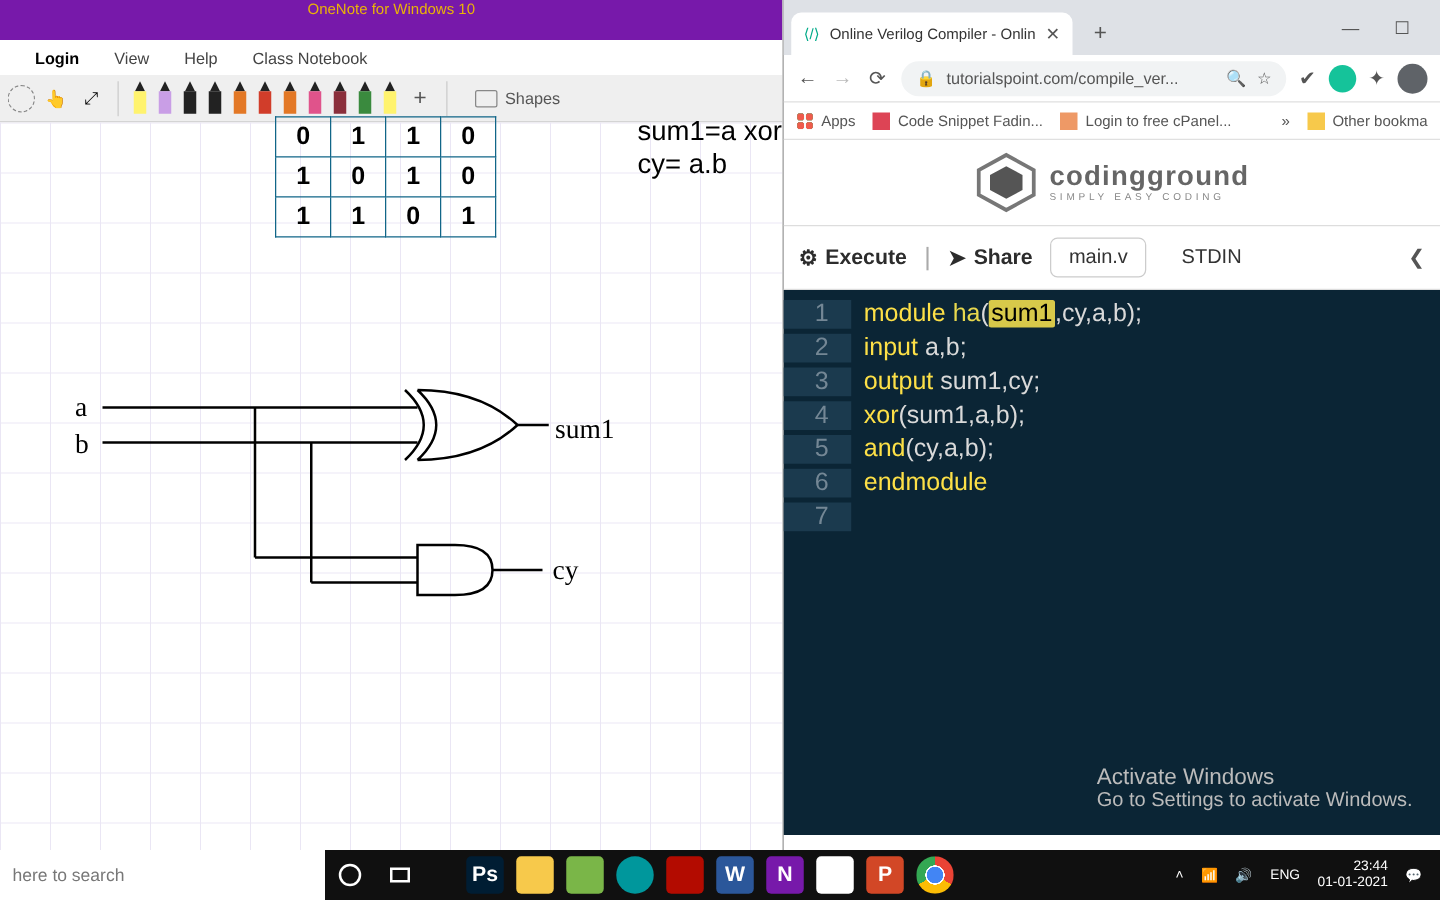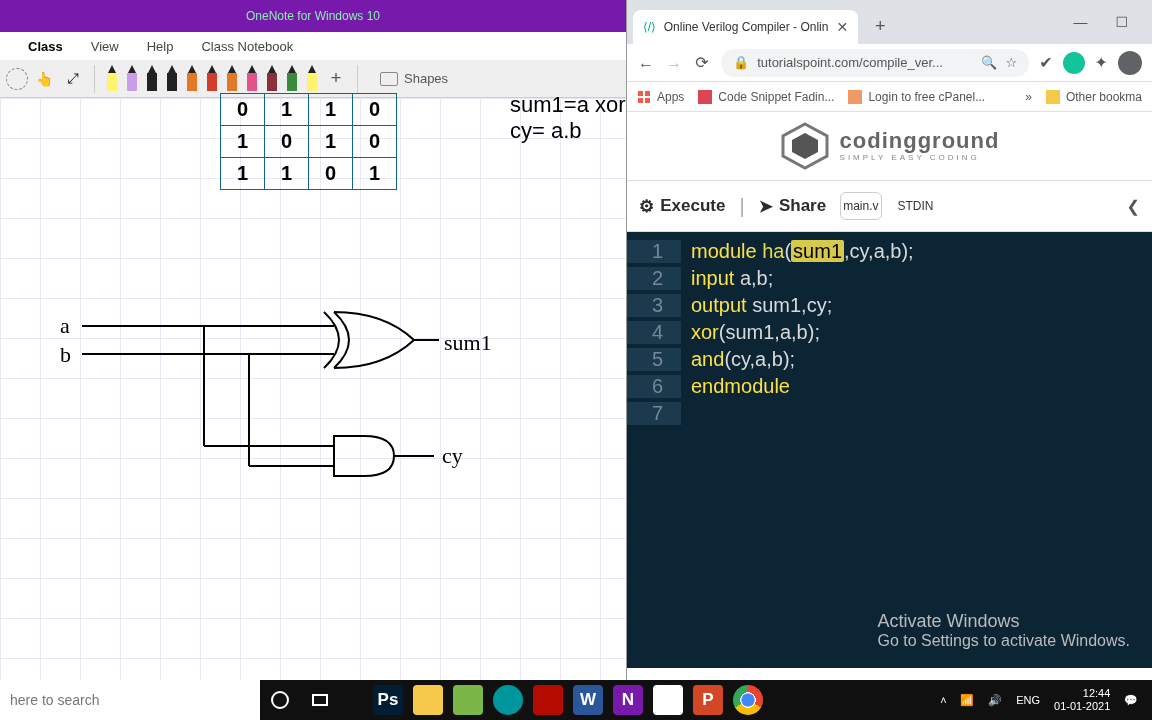--- a/index.html
+++ b/index.html
@@ -1,19 +1,19 @@
 <!DOCTYPE html>
 <html><head>
 <meta charset="utf-8">
 <style>
 * { margin: 0; padding: 0; box-sizing: border-box; font-family: 'Segoe UI', Arial, sans-serif; }
 body { width: 1152px; height: 720px; overflow: hidden; position: relative; background: #fff; }
 
 
-.onenote-titlebar { position: absolute; left: 0; top: 0; width: 626px; height: 32px; background: #7719AA; color: #86efac; display: flex; align-items: center; justify-content: center; font-size: 12px; }
+.onenote-titlebar { position: absolute; left: 0; top: 0; width: 626px; height: 32px; background: #7719AA; color: #eab308; display: flex; align-items: flex-start; justify-content: center; font-size: 12px; }
 .onenote-ribbon-tabs { position: absolute; left: 0; top: 32px; width: 626px; height: 28px; background: #fff; display: flex; align-items: center; gap: 28px; padding-left: 28px; font-size: 13px; }
 .onenote-ribbon-tabs .tab { color: #444; }
 .onenote-ribbon-tabs .tab.active { font-weight: bold; color: #000; }
 .onenote-toolbar { position: absolute; left: 0; top: 60px; width: 626px; height: 38px; background: #efefef; border-bottom: 1px solid #ccc; display: flex; align-items: center; gap: 6px; padding-left: 6px; }
 .tool-circle { width: 22px; height: 22px; border-radius: 50%; border: 1px dashed #888; }
 .tool-eye { width: 22px; height: 22px; display:flex;align-items:center;justify-content:center;font-size:14px; }
 .pen { width: 14px; height: 28px; position: relative; }
 .pen .tip { position:absolute; top:0; left:3px; width:0;height:0;border-left:4px solid transparent;border-right:4px solid transparent;border-bottom:8px solid #222;}
 .pen .body { position:absolute; top:8px; left:2px; width:10px;height:18px;background:#444;}
 .pen.red .body{background:#d13d2a;}
@@ -64,21 +64,21 @@
 .cg-header{height:68px;display:flex;align-items:center;justify-content:center;}
 .cg-logo{display:flex;align-items:center;gap:10px;}
 .cg-logo-icon{width:50px;height:50px;position:relative;}
 .cg-logo-icon svg{width:100%;height:100%;}
 .cg-text{display:flex;flex-direction:column;line-height:1;}
 .cg-title{font-size:22px;font-weight:bold;color:#666;letter-spacing:1px;}
 .cg-sub{font-size:8px;letter-spacing:3px;color:#888;margin-top:2px;}
 
 .editor-toolbar{height:52px;display:flex;align-items:center;gap:14px;padding:0 12px;border-top:1px solid #ddd;border-bottom:1px solid #ddd;}
 .et-btn{display:flex;align-items:center;gap:6px;font-size:17px;font-weight:bold;color:#2c2c2c;}
-.et-tab{padding:6px 2px;border-radius:6px;font-size:12px;color:#333;}
+.et-tab{padding:6px 14px;border-radius:6px;font-size:16px;color:#333;}
 .et-tab.active{background:#fff;border:1px solid #ccc;}
 
 .code-editor{background:#0b2535;color:#d9d9d9;font-family:'Courier New',monospace;font-size:20px;padding:6px 0;height:436px;position:relative;}
 .code-line{display:flex;align-items:center;height:27px;}
 .gutter{width:54px;text-align:right;padding-right:18px;color:#748795;background:#1b3a4e;}
 .code{padding-left:10px;white-space:pre;}
 .kw{color:#fde047;font-weight:normal;}
 .fn{color:#e8d84e;}
 .hl{background:#d8c94a;color:#000;border-radius:2px;padding:0 2px;}
 .watermark{position:absolute;bottom:18px;right:22px;color:#bbb;text-align:left;}
@@ -94,21 +94,21 @@
 .tb-app{width:30px;height:30px;border-radius:4px;display:flex;align-items:center;justify-content:center;font-size:17px;color:#fff;font-weight:bold;}
 </style>
 </head>
 <body>
 
 <div class="onenote-titlebar">
   <span>OneNote for Windows 10</span>
 </div>
 
 <div class="onenote-ribbon-tabs">
-  <span class="tab active">Class</span>
+  <span class="tab active">Login</span>
   <span class="tab">View</span>
   <span class="tab">Help</span>
   <span class="tab">Class Notebook</span>
 </div>
 
 <div class="onenote-toolbar">
   <span class="tool-circle"></span>
   <span class="tool-eye">👆</span>
   <span class="tool-eye">⤢</span>
   <div style="width:1px;height:28px;background:#ccc;margin:0 4px"></div>
@@ -379,18 +379,18 @@
   <div class="tb-icon">
       <span class="tb-app" style="background:radial-gradient(circle,#4285f4 30%,#fff 32%,#fff 36%,transparent 37%),conic-gradient(#ea4335 0 120deg,#fbbc05 120deg 240deg,#34a853 240deg);border-radius:50%"></span>
     </div>
 
   <div class="tb-tray">
     <span>˄</span>
     <span>📶</span>
     <span>🔊</span>
     <span>ENG</span>
     <div class="tb-clock">
-      <div>12:44</div>
+      <div>23:44</div>
       <div>01-01-2021</div>
     </div>
     <span>💬</span>
   </div>
 </div>
 
 </body></html>

